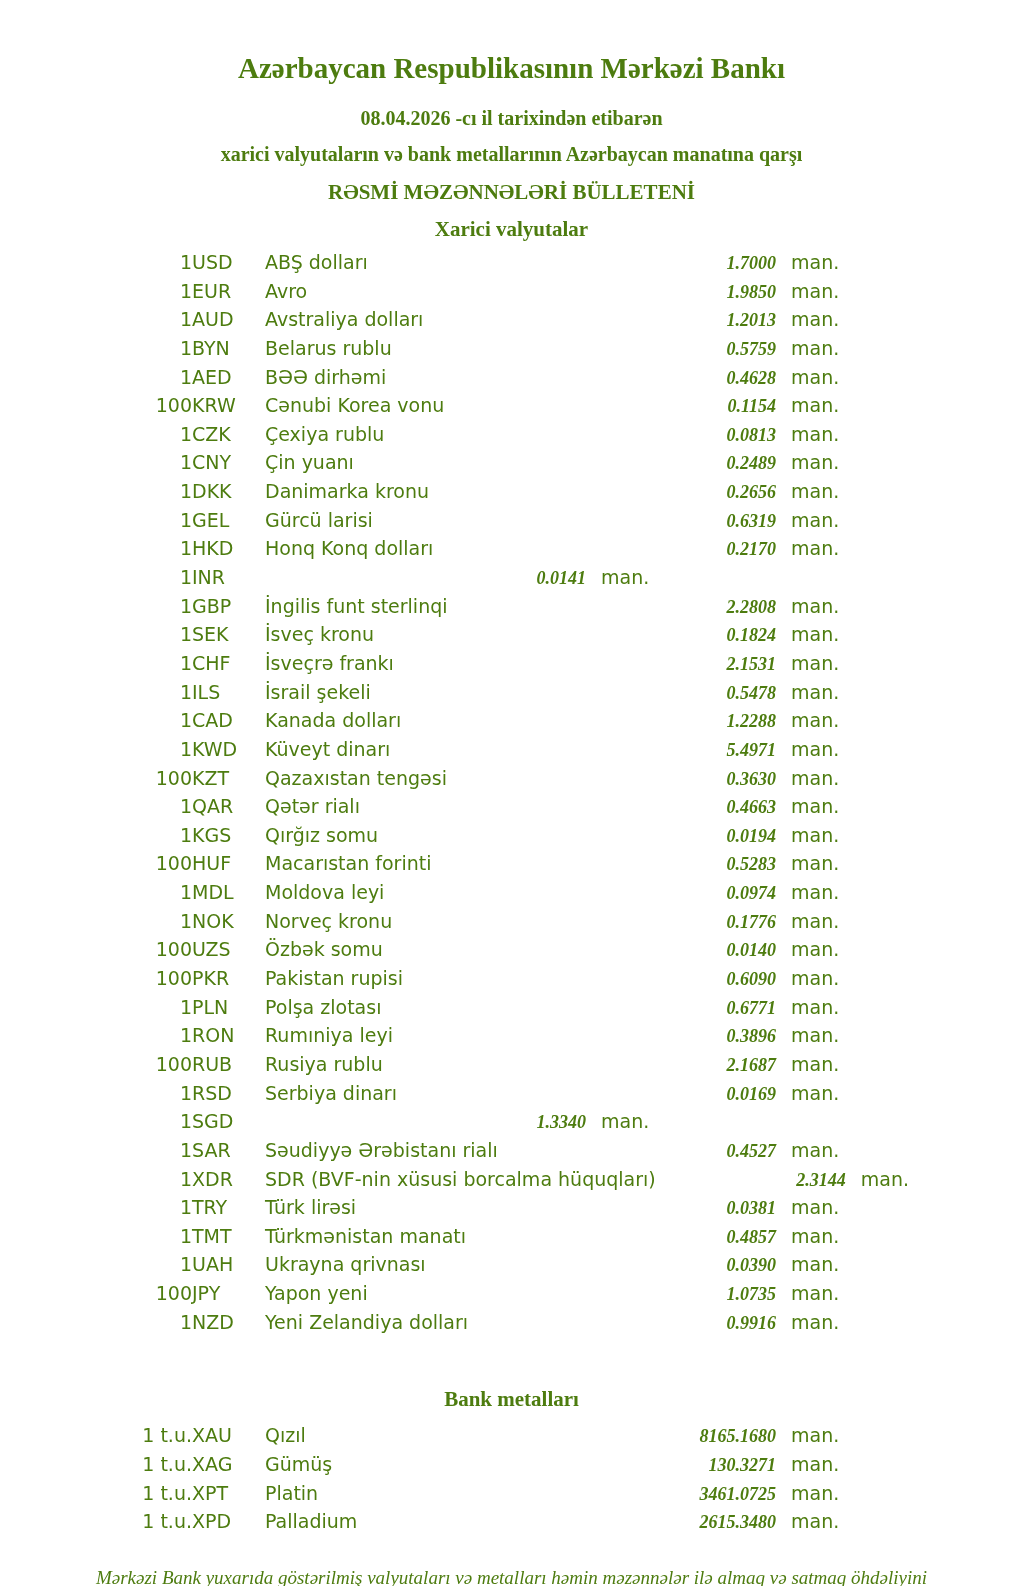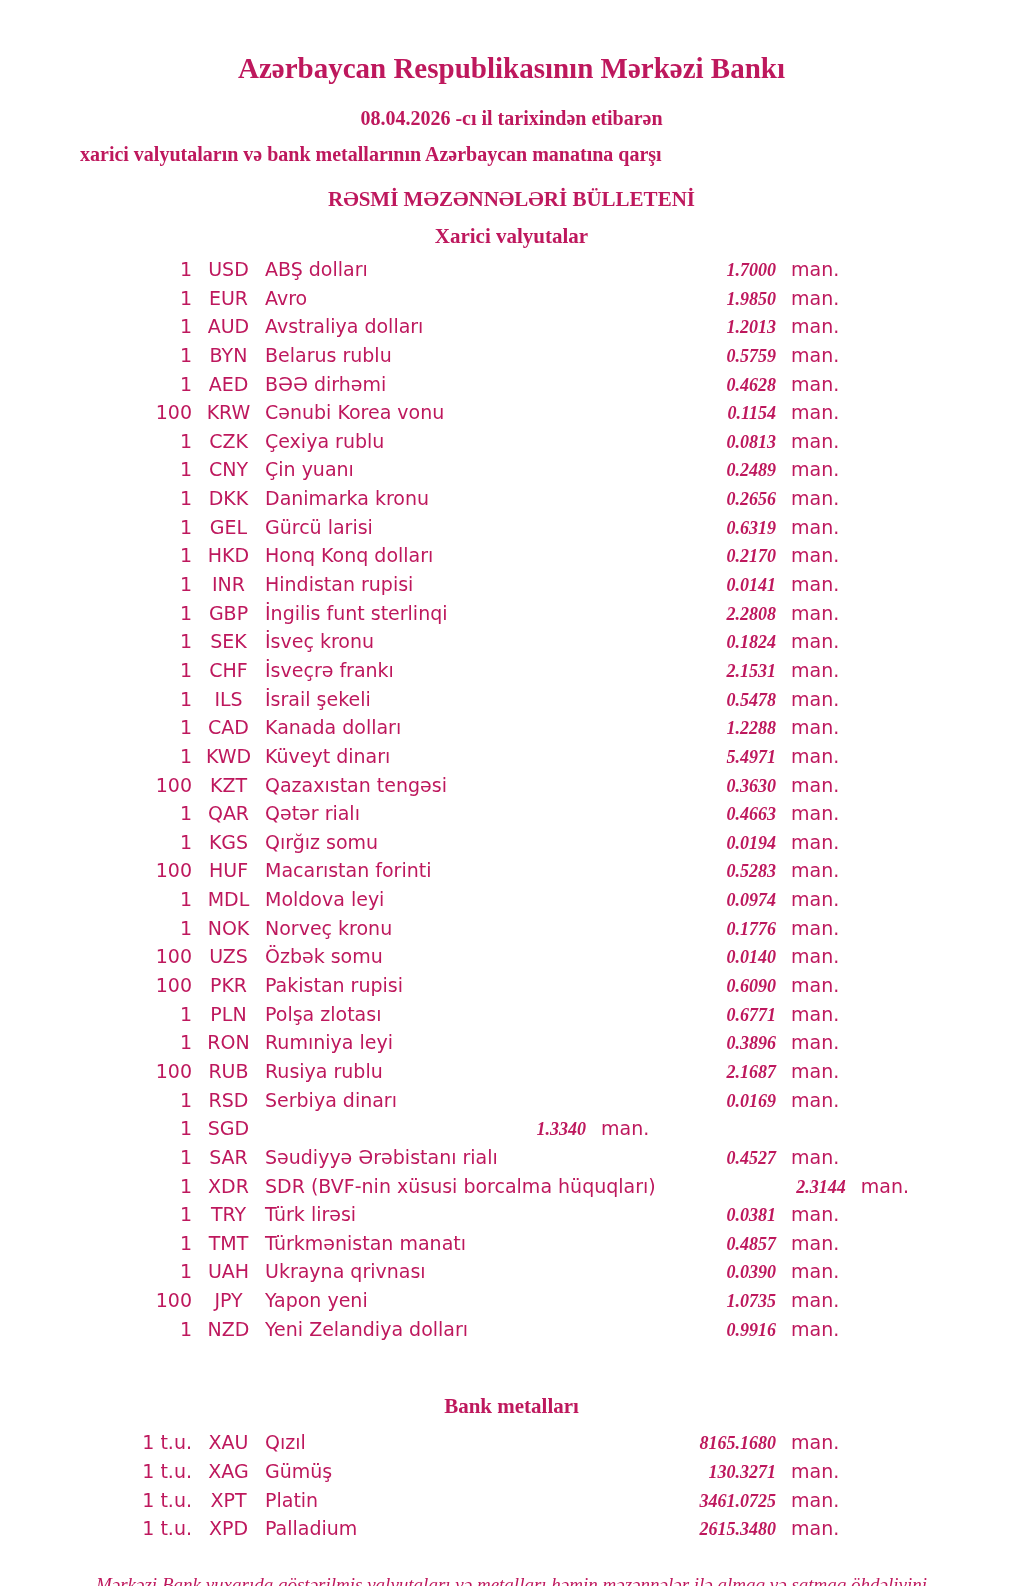--- a/index.html
+++ b/index.html
@@ -3,21 +3,21 @@
 <meta charset="utf-8">
 <style>
   * { margin: 0; padding: 0; box-sizing: border-box; }
   html, body { background: #ffffff; }
   .page {
     position: relative;
     width: 863px;
     height: 1586px;
     margin: 0 auto;
     background: #ffffff;
-    color: #be185d;
+    color: #4d7c0f;
     padding-top: 50px;
     overflow: hidden;
     font-family: "DejaVu Sans", sans-serif;
   }
   .bank-title {
     font-family: "Liberation Serif", serif;
     font-weight: bold;
     font-size: 29px;
     line-height: 36px;
     text-align: center;
@@ -29,28 +29,28 @@
     line-height: 25px;
     margin-top: 20px;
     text-align: center;
   }
   .subject-line {
     font-family: "Liberation Serif", serif;
     font-weight: bold;
     font-size: 20px;
     line-height: 25px;
     margin-top: 11px;
-    text-align: left;
+    text-align: center;
   }
   .bulletin-title {
     font-family: "Liberation Serif", serif;
     font-weight: bold;
     font-size: 21px;
     line-height: 27px;
-    margin-top: 19px;
+    margin-top: 12px;
     text-align: center;
   }
   .section-title {
     font-family: "Liberation Serif", serif;
     font-weight: bold;
     font-size: 21px;
     line-height: 27px;
     margin-top: 10px;
     text-align: center;
   }
@@ -59,21 +59,21 @@
   .rate-table.metals-table { margin-top: 8px; }
   .row {
     display: grid;
     grid-template-columns: 112px 73px 1fr 190px 167px;
     align-items: baseline;
     height: 28.65px;
     line-height: 28.65px;
     white-space: nowrap;
   }
   .qty   { text-align: right;  font-size: 19px; }
-  .code  { text-align: center; font-size: 19px; }
+  .code  { font-size: 19px; }
   .cname { text-align: left;   font-size: 19px; }
   .rate  {
     text-align: right;
     font-family: "Liberation Serif", serif;
     font-style: italic;
     font-weight: bold;
     font-size: 18px;
   }
   .unit  { text-align: left; font-size: 19px; padding-left: 15px; }
   .footer-note {
@@ -183,21 +183,20 @@
         <span class="qty">1</span>
         <span class="code">HKD</span>
         <span class="cname">Honq Konq dolları</span>
         <span class="rate">0.2170</span>
         <span class="unit">man.</span>
       </div>
 
       <div class="row">
         <span class="qty">1</span>
         <span class="code">INR</span>
-        <span class="cname">Hindistan rupisi</span>
         <span class="rate">0.0141</span>
         <span class="unit">man.</span>
       </div>
 
       <div class="row">
         <span class="qty">1</span>
         <span class="code">GBP</span>
         <span class="cname">İngilis funt sterlinqi</span>
         <span class="rate">2.2808</span>
         <span class="unit">man.</span>

